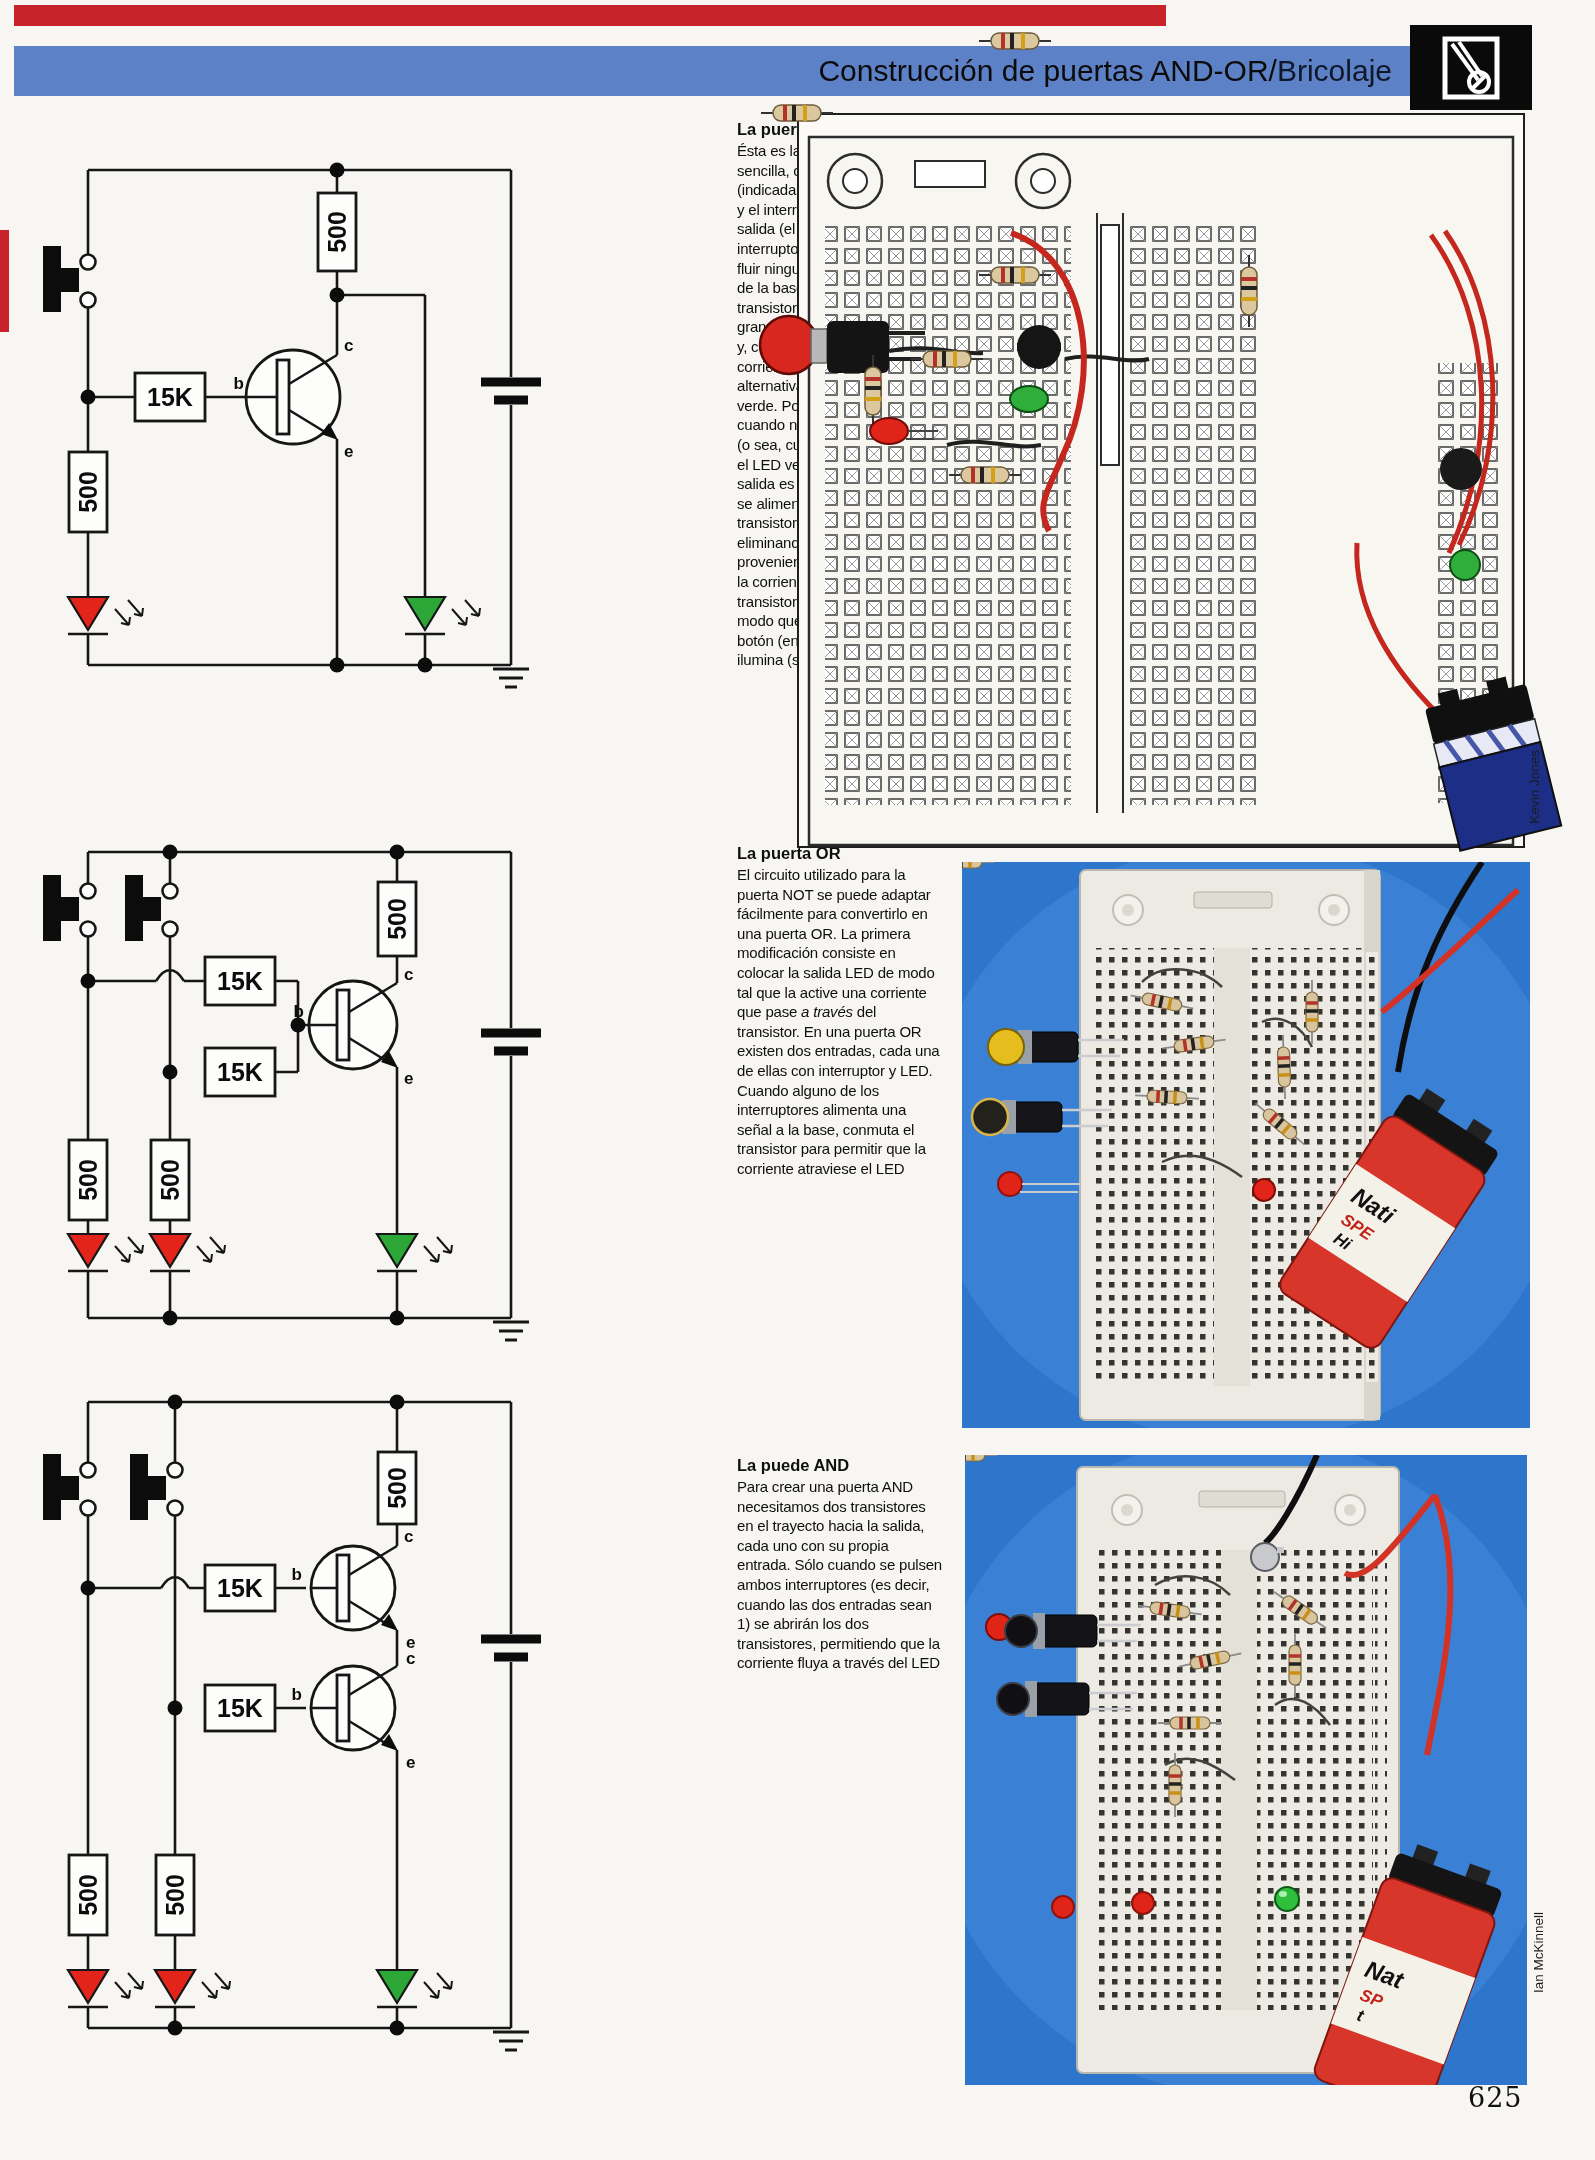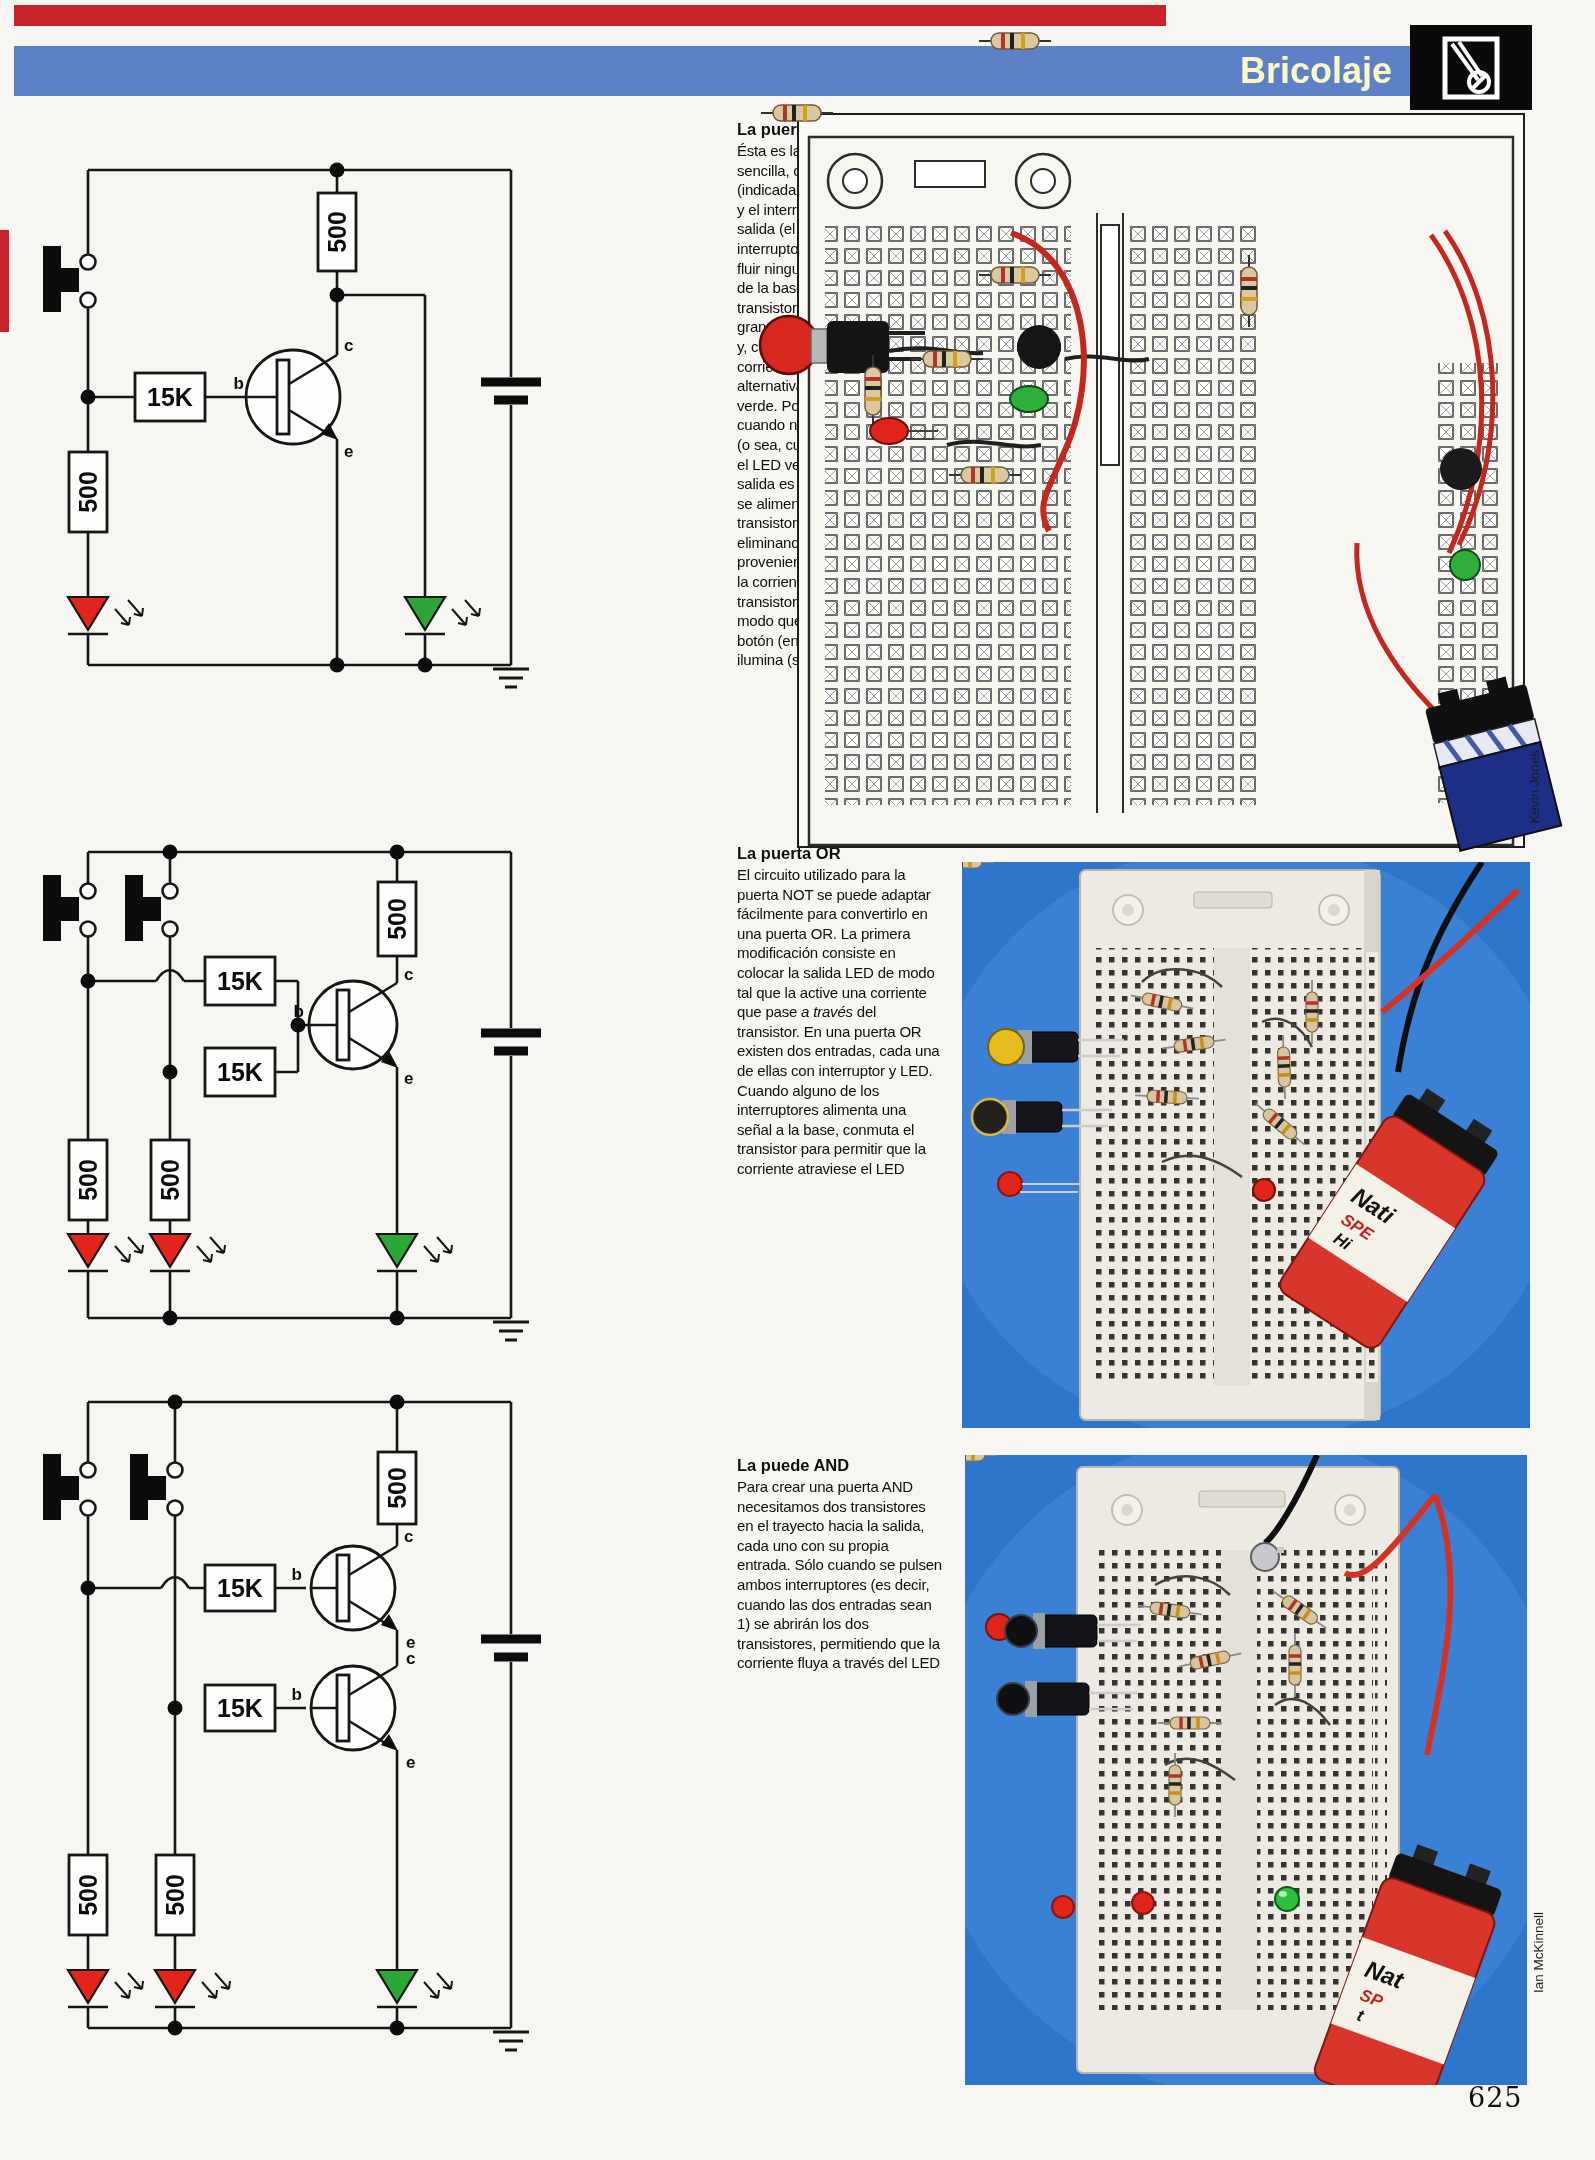--- a/index.html
+++ b/index.html
@@ -4,21 +4,21 @@
 <style>
   html,body{margin:0;padding:0;background:#6f6f6f;}
   .page{position:relative;width:1595px;height:2160px;background:#f7f6f2;overflow:hidden;
         font-family:"Liberation Sans",sans-serif;}
   .abs{position:absolute;}
   .topbar{left:14px;top:5px;width:1152px;height:21px;}
   .leftmark{left:0;top:230px;width:9px;height:102px;}
   .titlebar{left:14px;top:46px;width:1396px;height:50px;display:flex;align-items:center;
             justify-content:flex-end;padding-right:18px;box-sizing:border-box;}
   .titlebar .treg{font-size:30px;color:#0b0b0b;font-weight:400;}
-  .titlebar .tbold{font-size:36px;color:#fef9c3;font-weight:700;}
+  .titlebar .tbold{font-size:30px;color:#0f172a;font-weight:400;}
   .iconbox{left:1410px;top:25px;width:122px;height:85px;background:#0a0a0a;display:flex;
            align-items:center;justify-content:center;}
   .article{width:206px;color:#0f0f0f;}
   .article h3{margin:0 0 2px 0;font-size:16.5px;font-weight:700;}
   .article p{margin:0;font-size:15px;line-height:19.6px;letter-spacing:-0.2px;font-weight:400;}
   .a1{left:737px;top:120px;}
   .a2{left:737px;top:844px;}
   .a3{left:737px;top:1456px;}
   .credit{color:#1c1c1c;font-size:13.5px;writing-mode:vertical-rl;transform:rotate(180deg);
           white-space:nowrap;}
@@ -54,20 +54,21 @@
 </style>
 </head>
 <body>
 
 <div class="page">
 
   <div class="abs topbar" style="background:#c8232a"></div>
   <div class="abs leftmark" style="background:#c8232a"></div>
 
   <header class="abs titlebar" style="background:#5d81c6">
+    <span class="treg">Construcción de puertas AND-OR/</span>
       <span class="tbold">Bricolaje</span>
   </header>
 
   <div class="abs iconbox">
     <svg width="58" height="64" viewBox="0 0 58 64">
       <rect x="3" y="3" width="52" height="58" fill="none" stroke="#fff" stroke-width="5"></rect>
       <path d="M10,8 L36,44 M17,6 L40,40" stroke="#fff" stroke-width="4" fill="none"></path>
       <circle cx="37" cy="46" r="10" fill="none" stroke="#fff" stroke-width="4"></circle>
       <path d="M30,53 L45,38" stroke="#fff" stroke-width="4"></path>
     </svg>

